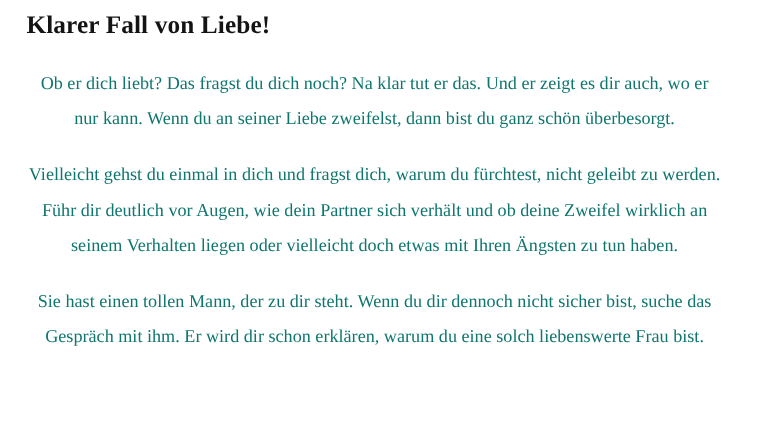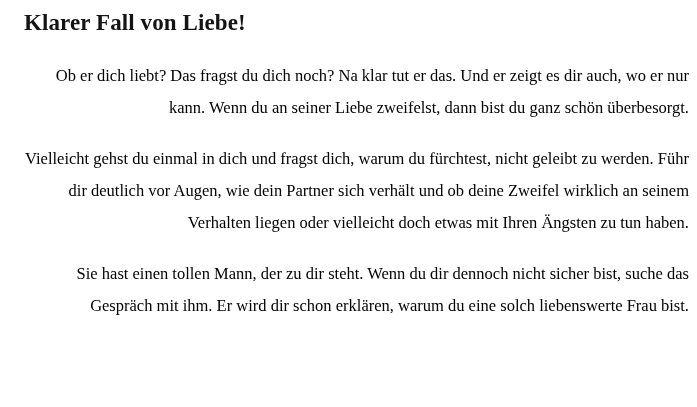--- a/index.html
+++ b/index.html
@@ -8,40 +8,40 @@
     background: #ffffff;
   }
   body {
     width: 697px;
     height: 407px;
     overflow: hidden;
     font-family: "Liberation Serif", serif;
     color: #1a1a1a;
   }
   .article {
-    padding: 8px 8px 0 24px;
+    padding: 8px 40px 0 24px;
     box-sizing: border-box;
     width: 697px;
   }
   .article-title {
     font-family: "Liberation Serif", serif;
     font-size: 23px;
     font-weight: 700;
     line-height: 1.3;
     color: #141414;
     margin: 0 0 22px 0;
     letter-spacing: 0.1px;
   }
   .article-paragraph {
     font-family: "Liberation Serif", serif;
     font-size: 16.5px;
     line-height: 1.92;
-    color: #000000;
+    color: #0f766e;
     margin: 0 0 20px 0;
-    text-align: right;
+    text-align: center;
   }
   .article-paragraph:last-child {
     margin-bottom: 18px;
   }
 </style>
 </head>
 <body>
 
 <div class="article">
   <h1 class="article-title">Klarer Fall von Liebe!</h1>

